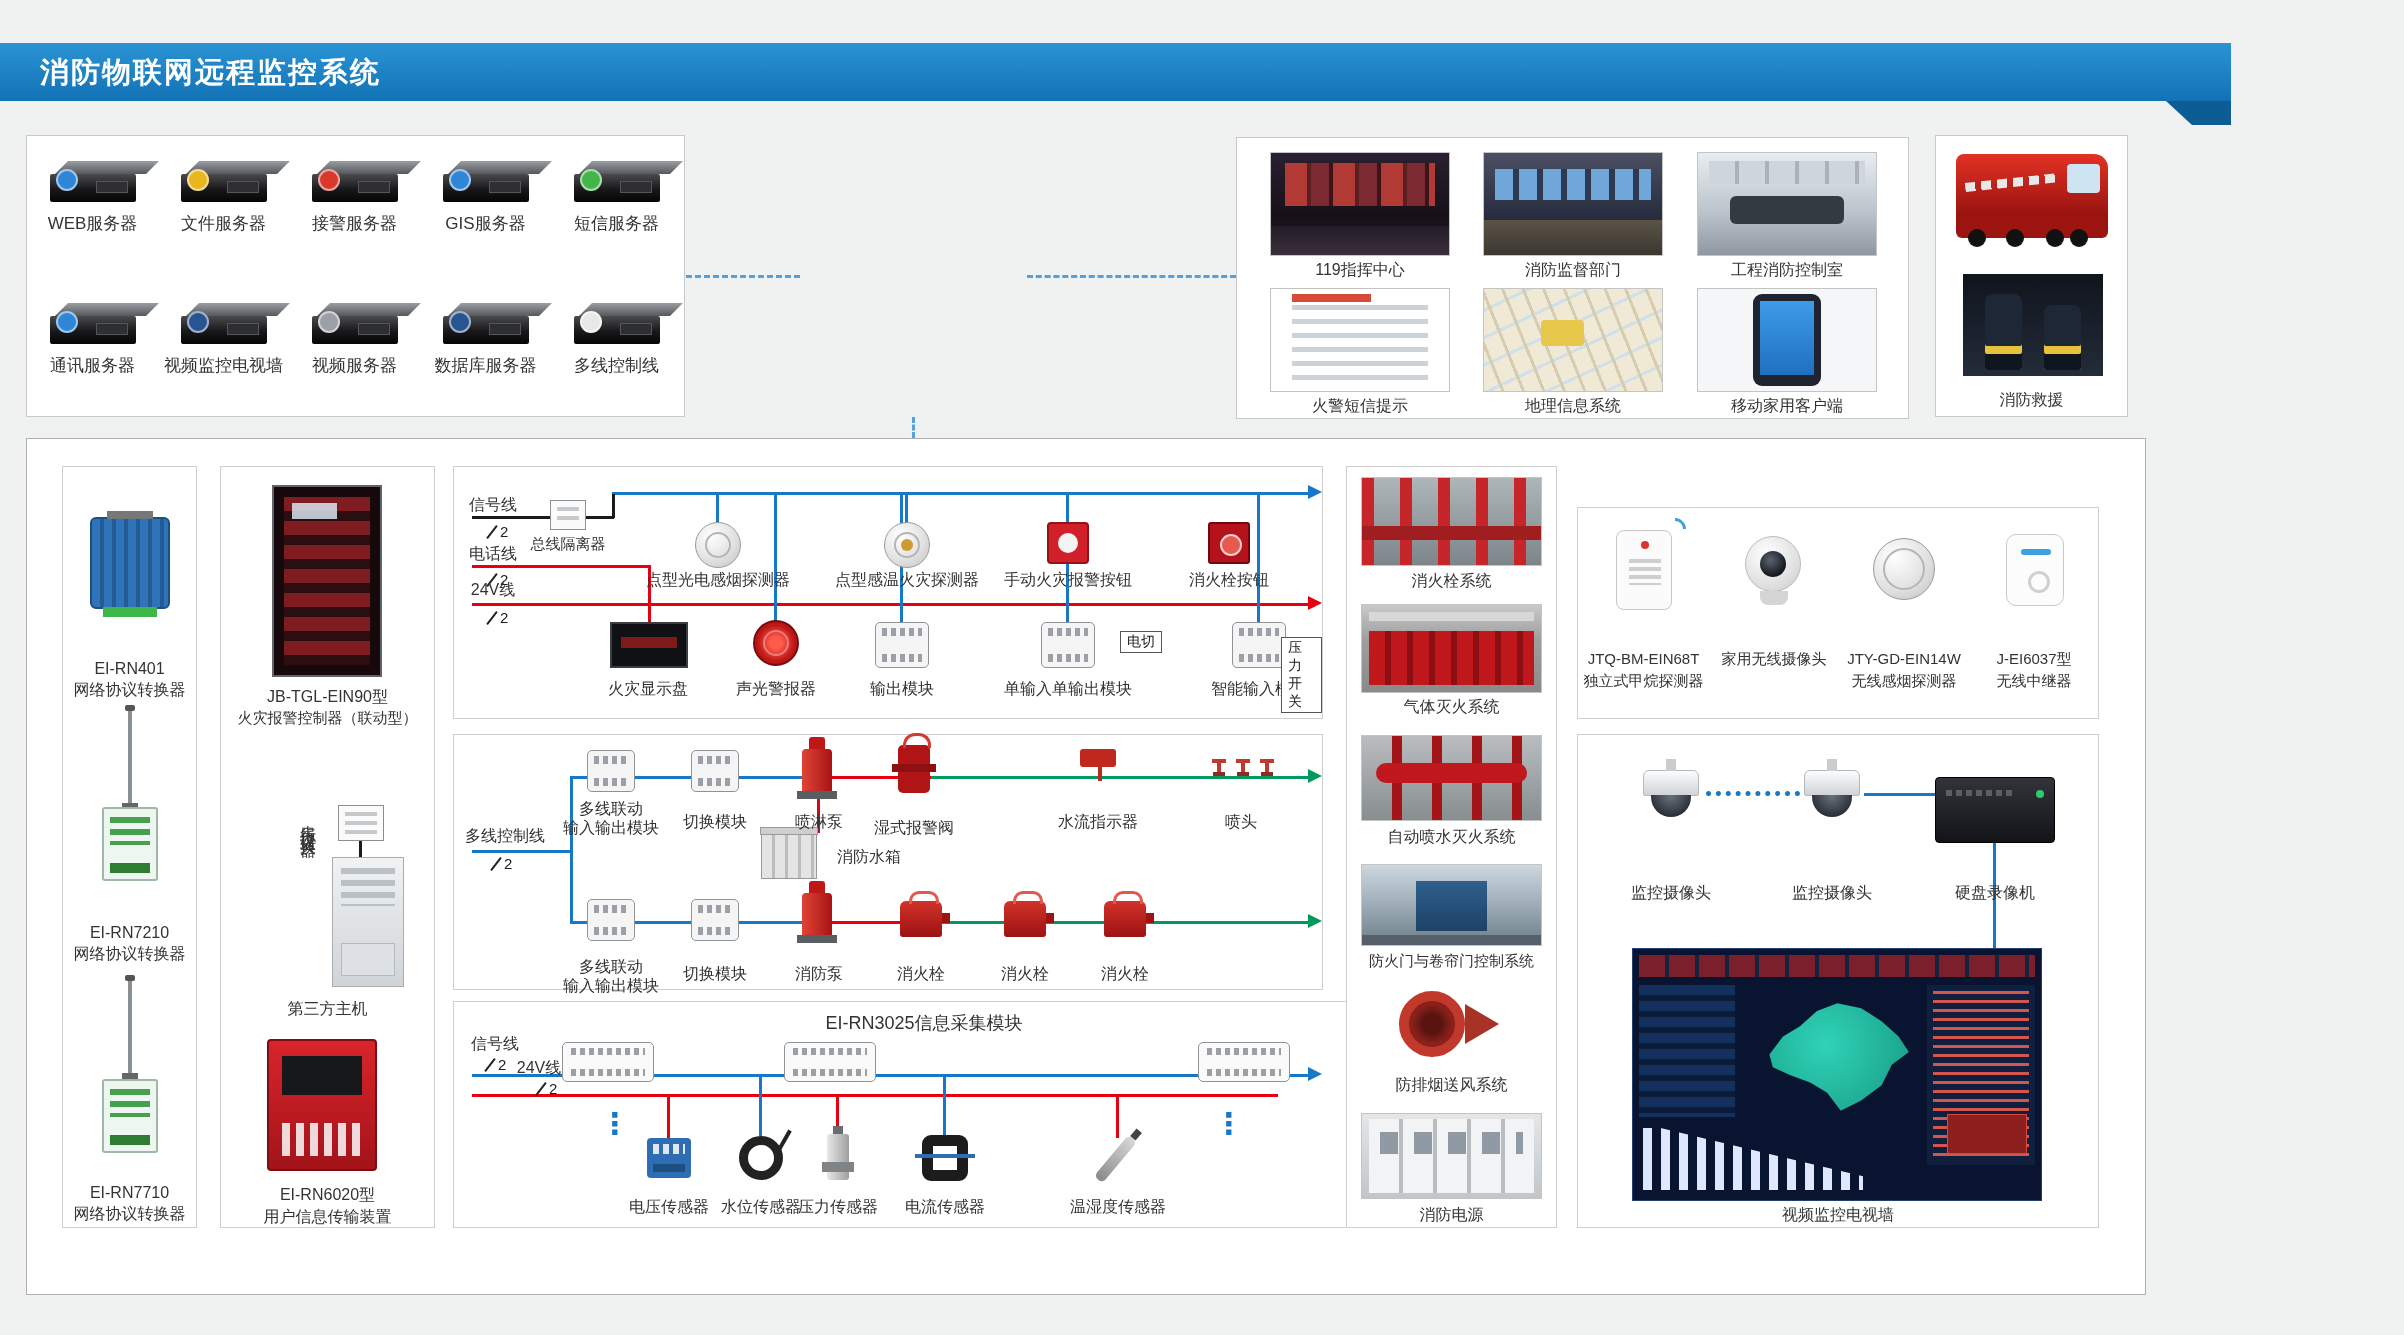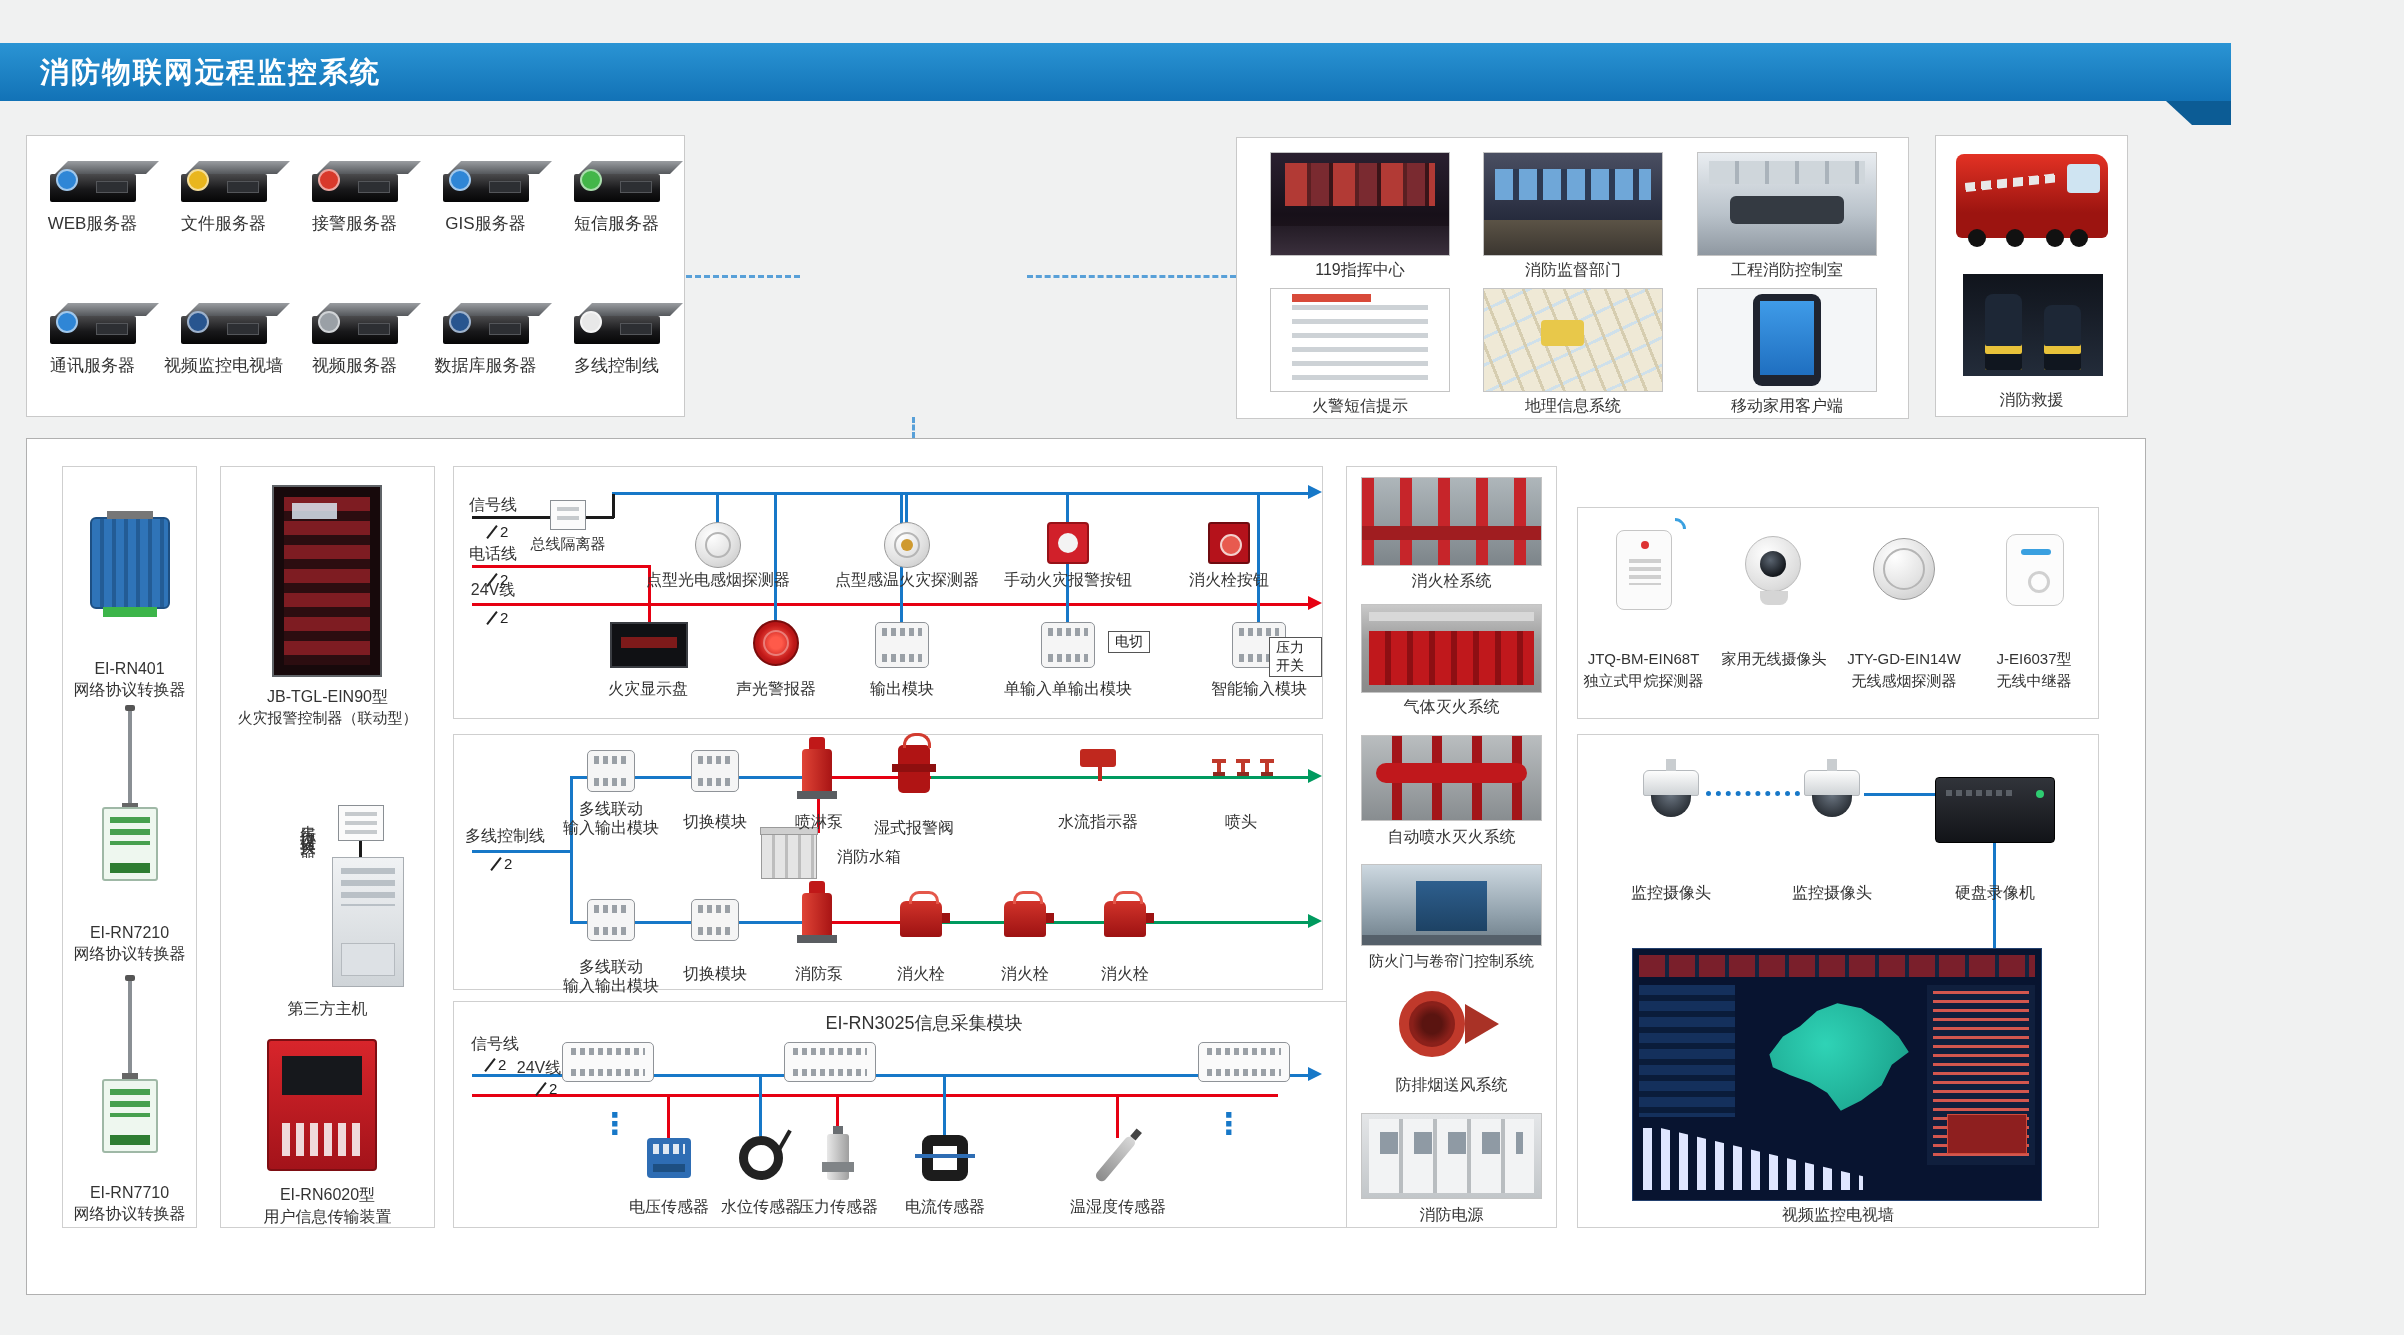--- a/index.html
+++ b/index.html
@@ -17,21 +17,21 @@
   
   .panel { position:absolute; background:#fff; border:1px solid #c9c9c9; }
   .panel.dashed { border:2px dashed #58a0d8; }
   .main  { position:absolute; background:#fff; border:1px solid #b0b0b0; }
   .sub   { position:absolute; background:#fff; border:1px solid #cfcfcf; }
 
   .lbl { position:absolute; font-size:16px; color:#333; text-align:center; line-height:1.25; z-index:3; }
   .lbl.sm { font-size:15px; }
   .pre { white-space:pre-line; }
   .vlabel { position:absolute; writing-mode:vertical-rl; font-size:16px; color:#333; letter-spacing:3px; z-index:3; }
-  .tag { position:absolute; font-size:14px; color:#222; border:1px solid #555; background:#fff; padding:1px 6px; z-index:4; }
+  .tag { position:absolute; font-size:14px; color:#222; border:1px solid #555; background:#fff; padding:1px 6px; z-index:4;margin-left:12px; }
 
   
   .hline { position:absolute; height:3px; z-index:1; }
   .vline { position:absolute; width:3px;  z-index:1; }
   .c-blue { background:#1778c8; } .c-red { background:#e60012; }
   .c-black{ background:#1a1a1a; } .c-green{ background:#009a5f; }
   .arr { position:absolute; width:0; height:0; border-top:7px solid transparent; border-bottom:7px solid transparent; z-index:1; }
   .arr-blue { border-left:14px solid #1778c8; } .arr-red { border-left:14px solid #e60012; }
   .arr-green{ border-left:14px solid #009a5f; }
   .dash-h { position:absolute; border-top:3px dashed #58a0d8; height:0; }

